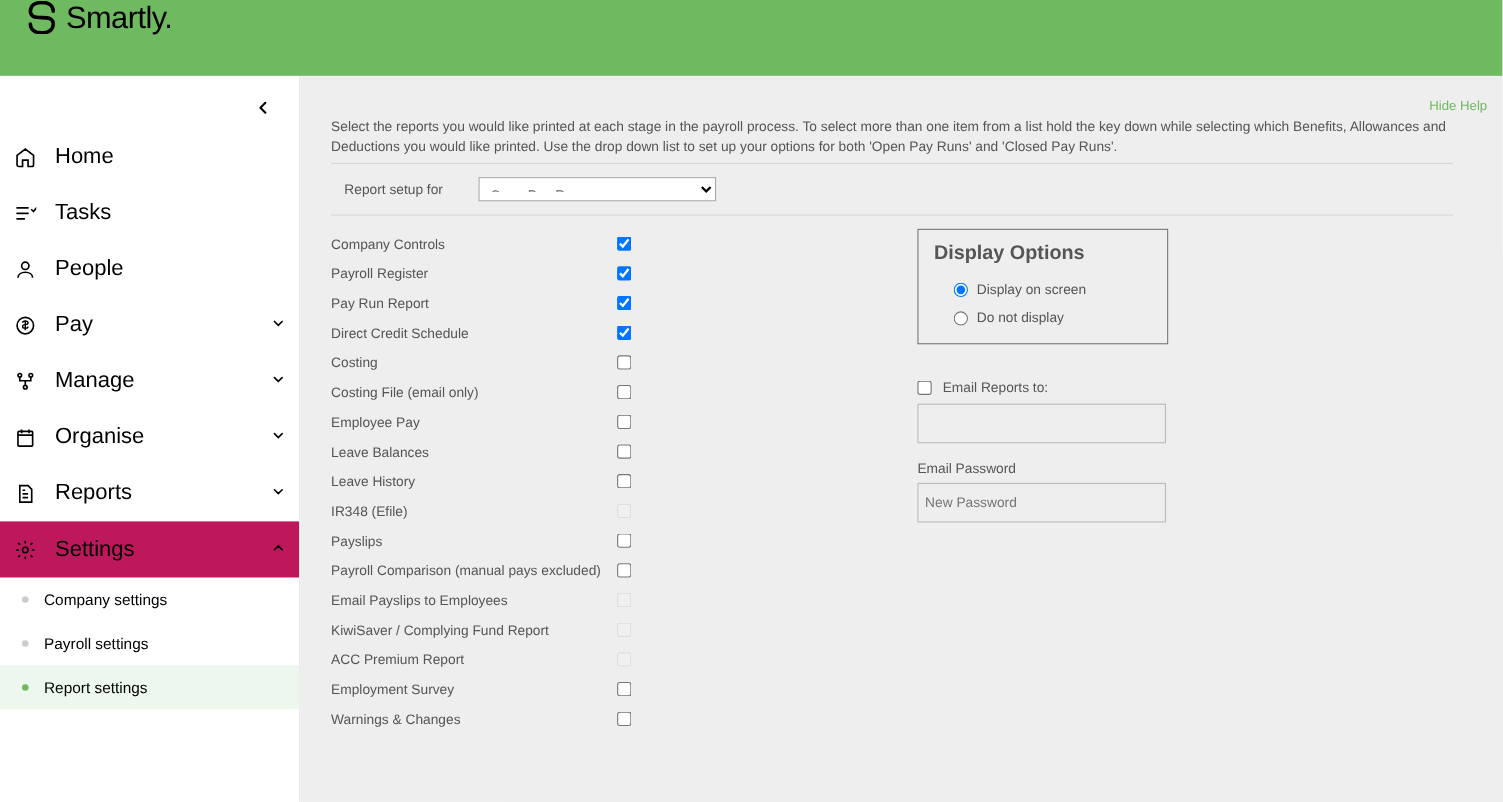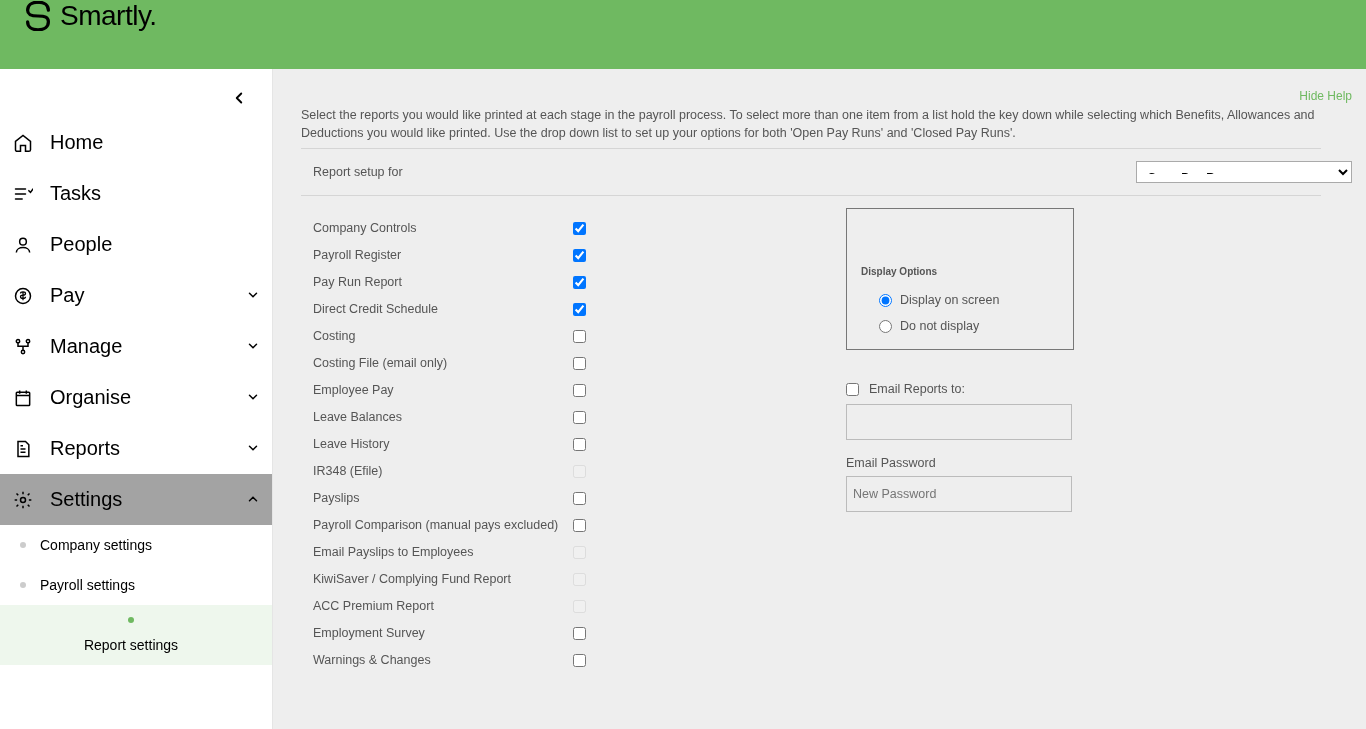--- a/index.html
+++ b/index.html
@@ -7,50 +7,50 @@
     
     .header { background: #6fb961; height: 69px; display: flex; align-items: flex-start; padding: 0 24px; }
     .logo { display: flex; align-items: center; gap: 8px; color: #000; }
     .logo-text { font-size: 28px; font-weight: 500; letter-spacing: -0.5px; }
     
     .container { display: flex; height: calc(100vh - 69px); }
     
     .sidebar { width: 273px; background: #fff; border-right: 1px solid #e5e5e5; padding-top: 20px; overflow-y: auto; }
     .collapse-btn { display: flex; justify-content: flex-end; padding: 0 24px 10px; }
     .nav-item { display: flex; align-items: center; padding: 14px 12px; cursor: pointer; font-size: 20px; color: #000; gap: 16px; }
-    .nav-item.expanded { background: #a3a3a3; }
+    .nav-item.expanded { background: #be185d; }
     .nav-item .chevron { margin-left: auto; }
     .nav-icon { width: 22px; height: 22px; display: flex; align-items: center; justify-content: center; flex-shrink: 0; }
     
     .sub-items { }
     .sub-item { display: flex; align-items: center; padding: 12px 30px 12px 20px; cursor: pointer; font-size: 14px; color: #000; gap: 14px; }
-    .sub-item.active { background: #eef7ed; flex-direction: column; }
+    .sub-item.active { background: #eef7ed; }
     .sub-bullet { width: 6px; height: 6px; border-radius: 50%; background: #ccc; flex-shrink: 0; }
     .sub-item.active .sub-bullet { background: #6fb961; }
     
     .main { flex: 1; background: #eeeeee; padding: 28px 14px 28px 28px; overflow-y: auto; position: relative; }
     .hide-help { position: absolute; top: 20px; right: 14px; color: #6fb961; font-size: 12px; cursor: pointer; }
     .intro-text { font-size: 12.5px; color: #555; line-height: 1.4; margin-bottom: 6px; padding-top: 10px; max-width: 1020px; }
     .divider { border: none; border-top: 1px solid #d5d5d5; margin: 4px 0 12px 0; max-width: 1020px; }
     
-    .setup-row { display: flex; align-items: center; gap: 8px; margin-bottom: 12px; padding-left: 12px; justify-content: space-between; }
+    .setup-row { display: flex; align-items: center; gap: 8px; margin-bottom: 12px; padding-left: 12px; }
     .setup-label { font-size: 12.5px; color: #555; }
     .setup-select { padding: 8px 6px; font-size: 12.5px; border: 1px solid #aaa; background: #fff; width: 216px; height: 22px; margin-left: 24px; }
     
     .content-row { display: flex; gap: 40px; max-width: 1020px; }
     .left-col { flex: 0 0 auto; }
     .right-col { flex: 0 0 auto; padding-left: 220px; }
     
-    .report-row { display: flex; align-items: flex-end; height: 27px; margin-left: 12px; }
+    .report-row { display: flex; align-items: center; height: 27px; }
     .report-label { width: 260px; font-size: 12.5px; color: #555; }
     .report-check { accent-color: #0075ff; width: 13px; height: 13px; }
     .report-check:disabled { opacity: 0.5; }
     
     .display-options { border: 1px solid #777; padding: 10px 14px; width: 228px; margin-bottom: 24px; }
-    .display-title { font-size: 10px; font-weight: bold; color: #555; margin-bottom: 10px; margin-top: 47px; }
+    .display-title { font-size: 18px; font-weight: bold; color: #555; margin-bottom: 10px; }
     .radio-row { display: flex; align-items: center; gap: 8px; padding: 6px 0 6px 18px; }
     .radio-row label { font-size: 12.5px; color: #555; }
     .radio-row input { accent-color: #0075ff; }
     
     .email-section { margin-top: 32px; }
     .email-row { display: flex; align-items: flex-end; gap: 10px; margin-bottom: 8px; }
     .email-row label { font-size: 12.5px; color: #555; }
     .email-input { width: 226px; height: 36px; border: 1px solid #bbb; background: #eee; padding: 2px 6px; font-size: 12.5px; }
     .email-pass-label { font-size: 12.5px; color: #555; margin-bottom: 6px; display: block; margin-top: 16px; }
   </style>

